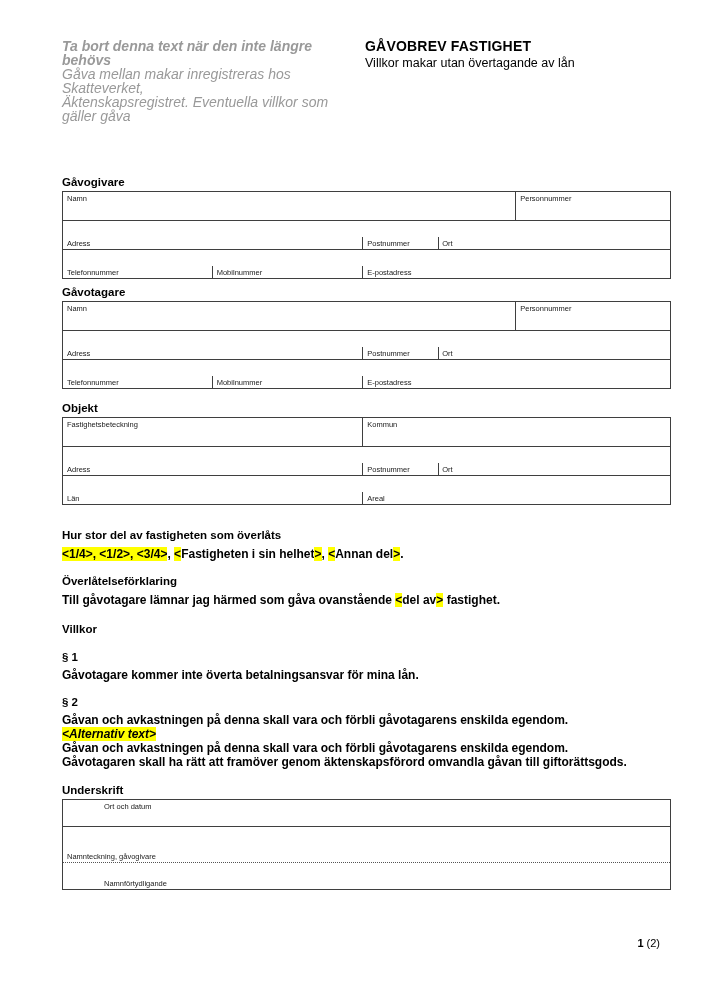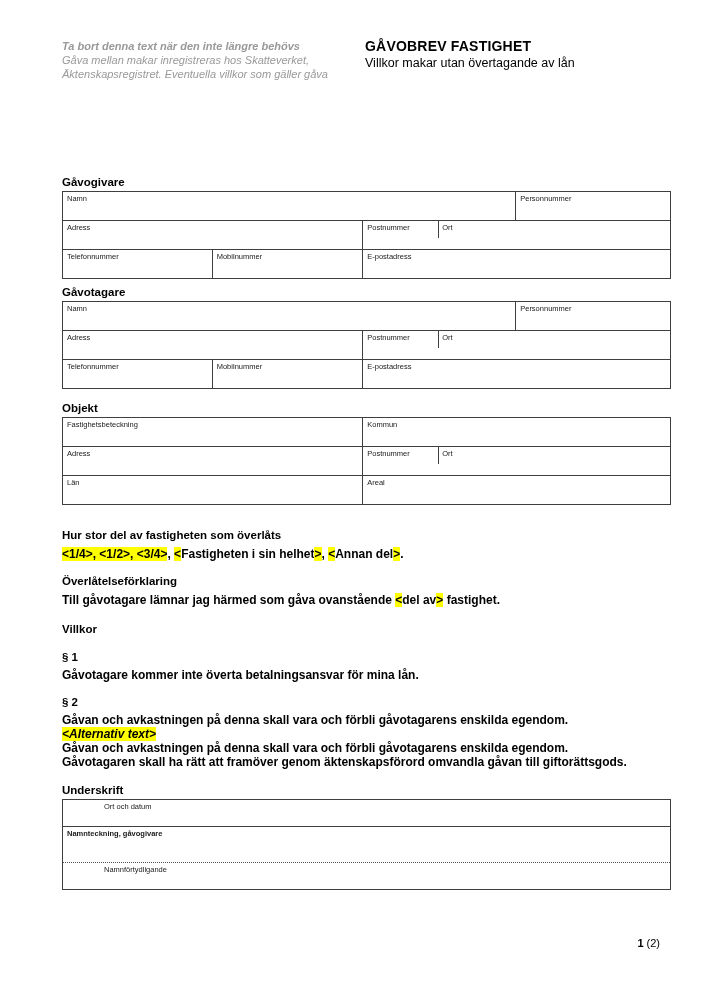--- a/index.html
+++ b/index.html
@@ -5,43 +5,43 @@
   html,body { margin:0; padding:0; background:#888; }
   .page {
     position:relative; width:707px; height:1000px; margin:0 auto;
     background:#ffffff; overflow:hidden;
     font-family:"Liberation Sans", sans-serif; color:#000;
   }
   .abs { position:absolute; }
 
   
   .notice { left:62px; top:39px; width:300px; color:#999999; font-style:italic;
-            font-size:11px; line-height:14px; }
+            font-size:14px; line-height:14px; }
   .notice-title { font-weight:bold; }
   .title-block { left:365px; top:37px; width:300px; }
   .doc-title { font-size:14px; font-weight:bold; line-height:18px; letter-spacing:0.2px; }
   .doc-subtitle { font-size:12.5px; line-height:16px; }
 
   
   .sec-h { left:62px; font-size:11.5px; font-weight:bold; line-height:13px; }
 
   
   .form-table { left:62px; width:609px; border:1px solid #3f3f3f; box-sizing:border-box; background:#fff; }
   .ft-row { display:flex; }
-  .ft-row + .ft-row { border-top:1px solid #3f3f3f; }
+  .ft-row + .ft-row { border-top:1px solid #3f3f3f;align-items:flex-end; }
   .ft-cell { box-sizing:border-box; padding:2px 4px 0 4px; font-size:7.5px; line-height:10px;
              color:#1a1a1a; overflow:hidden; position:relative; }
   .ft-cell + .ft-cell { border-left:1px solid #3f3f3f; }
   .ft-cell.partial { border-left:none; }
   .ft-cell.partial::before { content:""; position:absolute; left:0; top:0; height:17px;
                              border-left:1px solid #3f3f3f; }
   .rh28 { height:28px; }
   .rh26 { height:26px;margin-left:37px; }
   .rh35 { height:35px; }
-  .dotted-bottom { border-bottom:1px dotted #555;font-weight:bold; }
+  .dotted-bottom { border-bottom:1px dotted #555; }
 
   
   .body-line { left:62px; width:609px; font-size:12px; line-height:14px;font-weight:bold; }
   .hl { background:#ffff00; }
   .italic { font-style:italic; }
 
   
   .footer { left:62px; top:937px; width:598px; text-align:right; font-size:11px; }
   .footer-bold { font-weight:bold; }
 </style>

